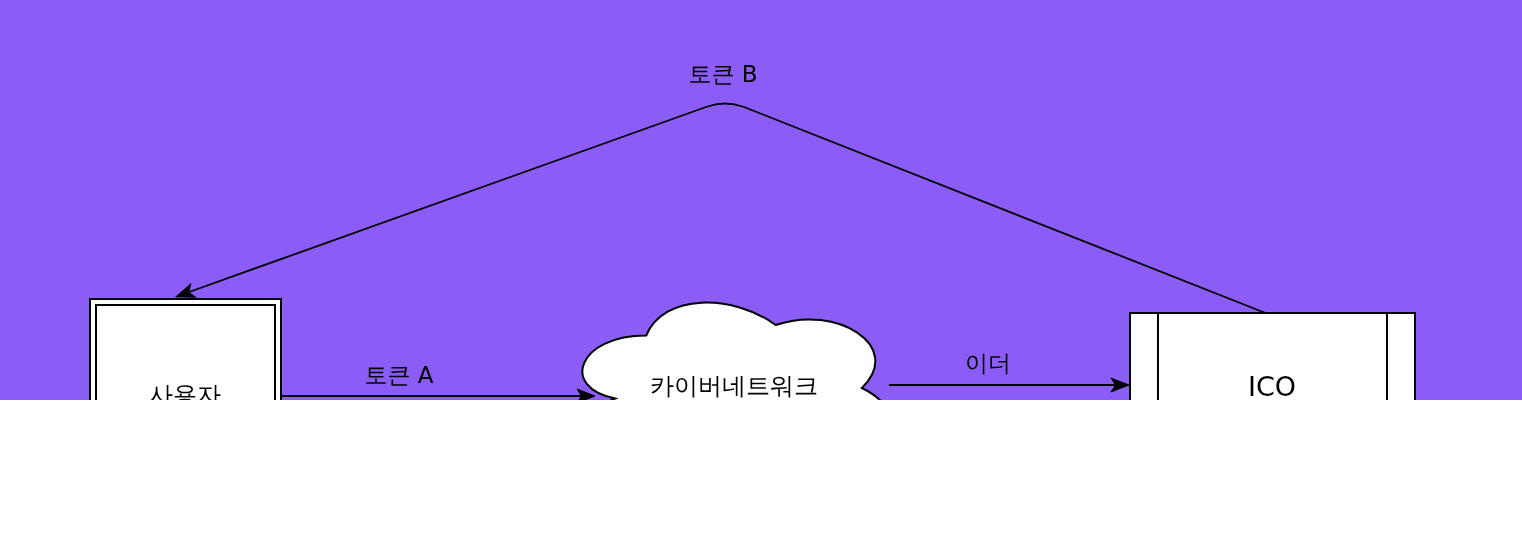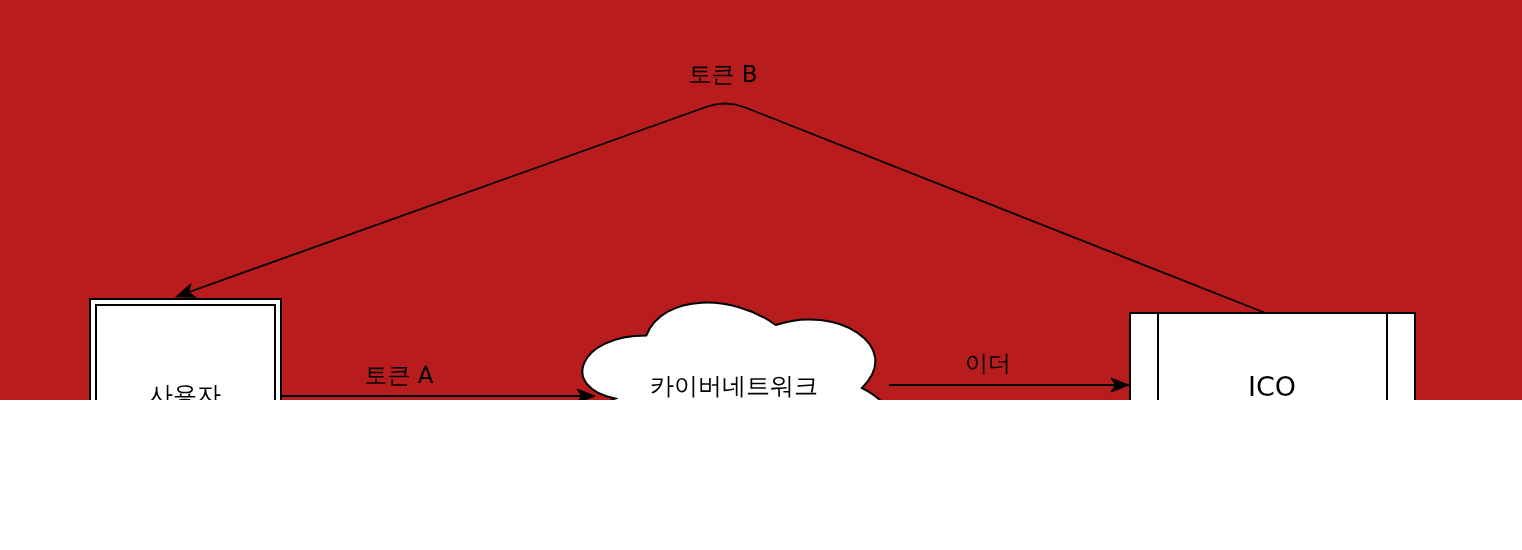--- a/index.html
+++ b/index.html
@@ -4,21 +4,21 @@
 <style>
   html, body {
     margin: 0;
     padding: 0;
     background: #ffffff;
   }
   .canvas {
     position: relative;
     width: 1522px;
     height: 400px;
-    background: #b91c1c;
+    background: #8b5cf6;
     overflow: hidden;
     font-family: "DejaVu Sans", "Liberation Sans", sans-serif;
   }
   svg {
     display: block;
   }
   .shape-stroke {
     fill: none;
     stroke: #000000;
     stroke-width: 2;

